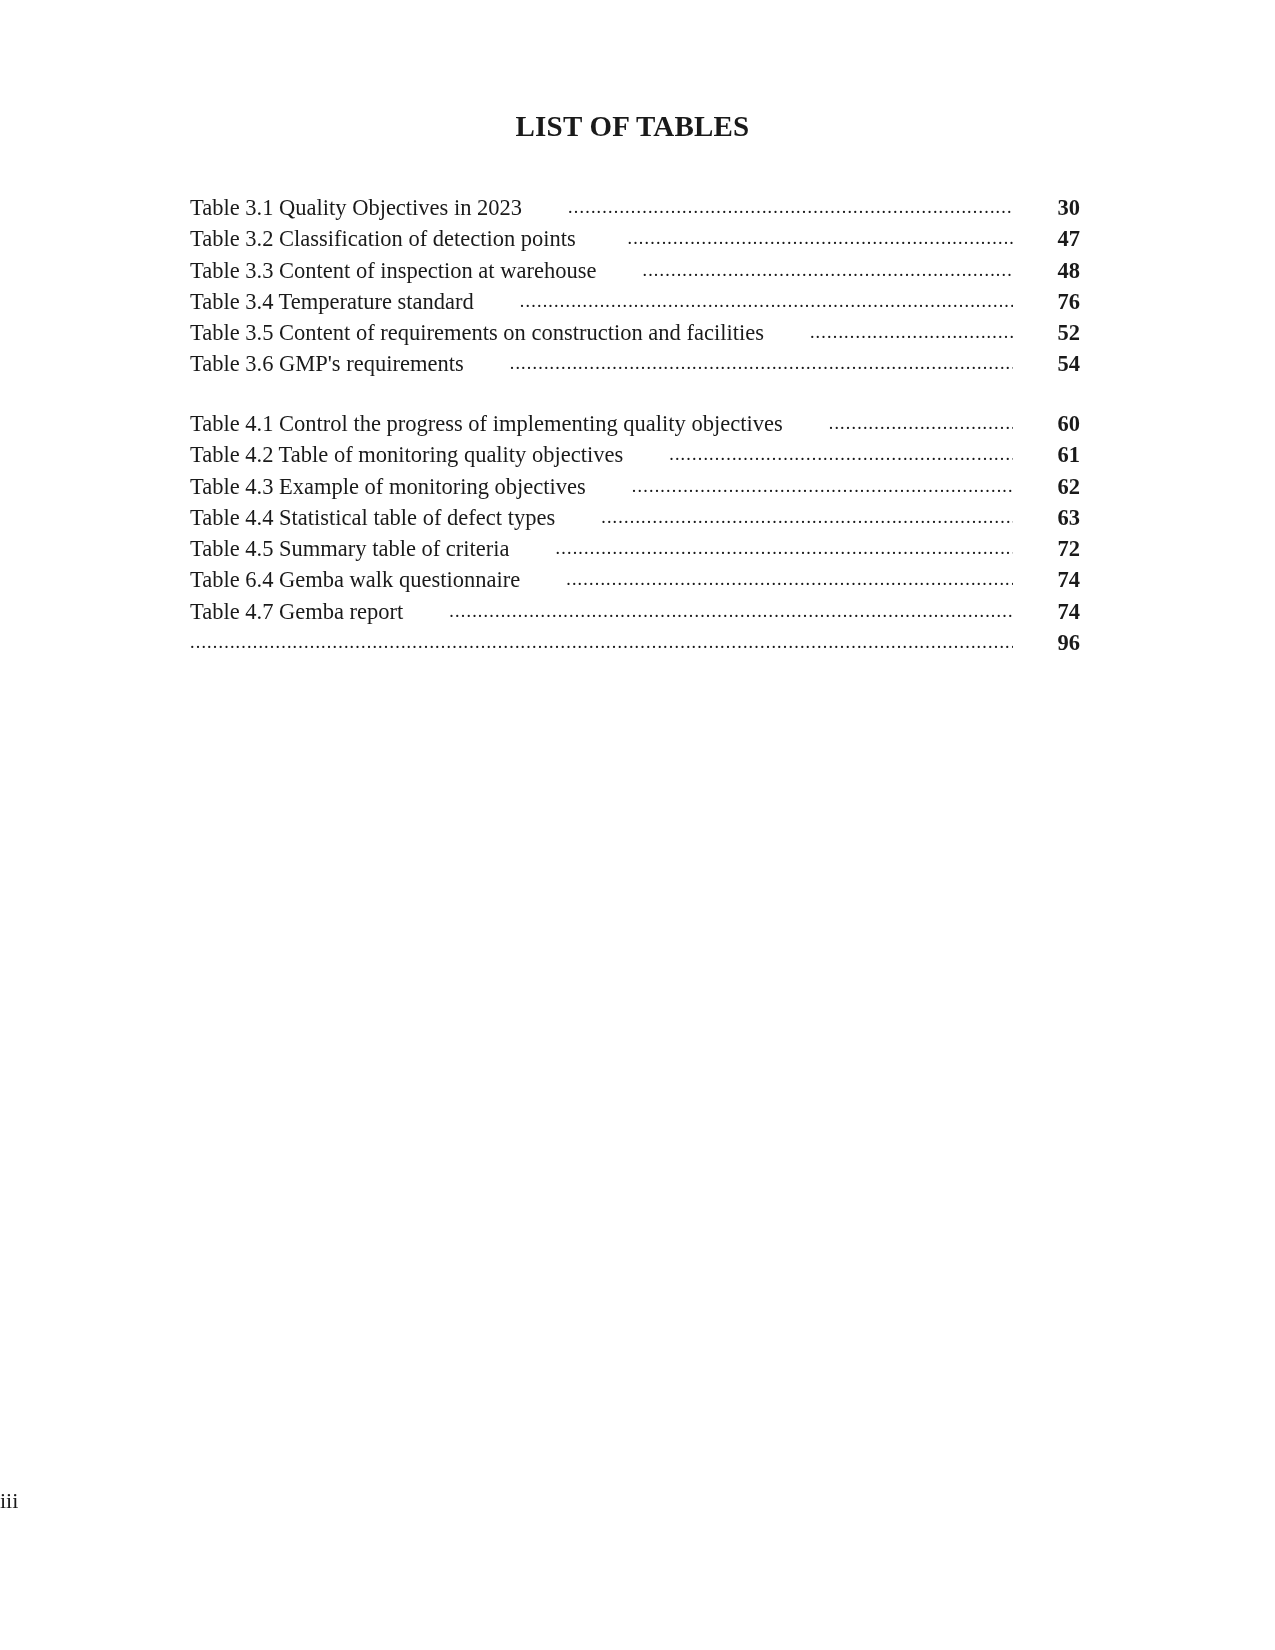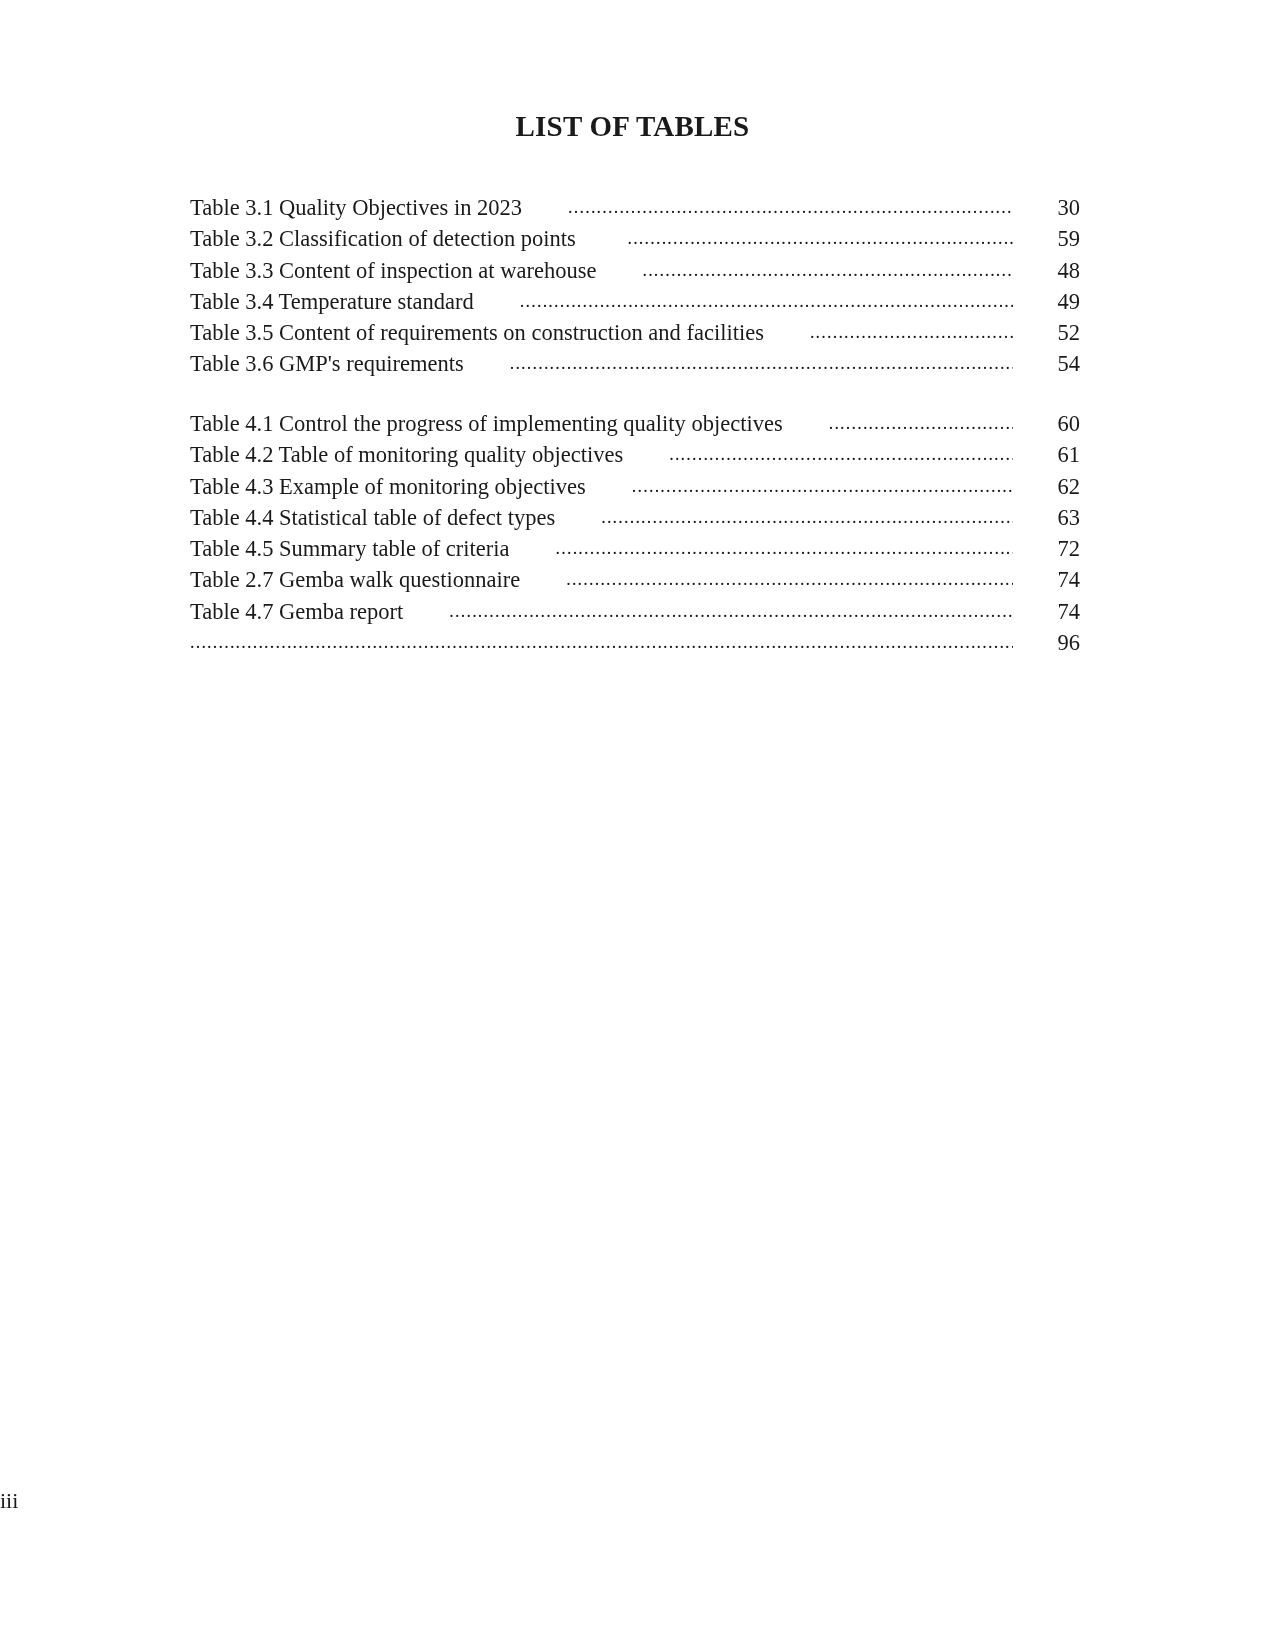--- a/index.html
+++ b/index.html
@@ -58,20 +58,21 @@
       bottom: 0;
       letter-spacing: 1.2px;
       font-size: 18px;
       line-height: 31.3px;
       white-space: nowrap;
     }
     .toc-page {
       flex: 0 0 auto;
       text-align: right;
       padding-left: 1px;
+      font-weight: bold;
     }
     .page-number {
       position: absolute;
       top: 1488px;
       left: 0;
       width: 1265px;
       font-size: 22px;
     }
   </style>
 </head>
@@ -81,31 +82,31 @@
 
 <div class="toc-group g1">
   <div class="toc-row">
     <span class="toc-label">Table 3.1 Quality Objectives in 2023</span>
     <span class="toc-leader"></span>
     <span class="toc-page">30</span>
   </div>
   <div class="toc-row">
     <span class="toc-label" style="white-space:pre">Table 3.2 Classification of detection points </span>
     <span class="toc-leader"></span>
-    <span class="toc-page">59</span>
+    <span class="toc-page">47</span>
   </div>
   <div class="toc-row">
     <span class="toc-label">Table 3.3 Content of inspection at warehouse</span>
     <span class="toc-leader"></span>
     <span class="toc-page">48</span>
   </div>
   <div class="toc-row">
     <span class="toc-label">Table 3.4 Temperature standard</span>
     <span class="toc-leader"></span>
-    <span class="toc-page">49</span>
+    <span class="toc-page">76</span>
   </div>
   <div class="toc-row">
     <span class="toc-label">Table 3.5 Content of requirements on construction and facilities</span>
     <span class="toc-leader"></span>
     <span class="toc-page">52</span>
   </div>
   <div class="toc-row">
     <span class="toc-label">Table 3.6 GMP's requirements</span>
     <span class="toc-leader"></span>
     <span class="toc-page">54</span>
@@ -132,21 +133,21 @@
     <span class="toc-label">Table 4.4 Statistical table of defect types</span>
     <span class="toc-leader"></span>
     <span class="toc-page">63</span>
   </div>
   <div class="toc-row">
     <span class="toc-label">Table 4.5 Summary table of criteria</span>
     <span class="toc-leader"></span>
     <span class="toc-page">72</span>
   </div>
   <div class="toc-row">
-    <span class="toc-label">Table 2.7 Gemba walk questionnaire</span>
+    <span class="toc-label">Table 6.4 Gemba walk questionnaire</span>
     <span class="toc-leader"></span>
     <span class="toc-page">74</span>
   </div>
   <div class="toc-row">
     <span class="toc-label">Table 4.7 Gemba report</span>
     <span class="toc-leader"></span>
     <span class="toc-page">74</span>
   </div>
   <div class="toc-row">
     <span class="toc-leader"></span>

